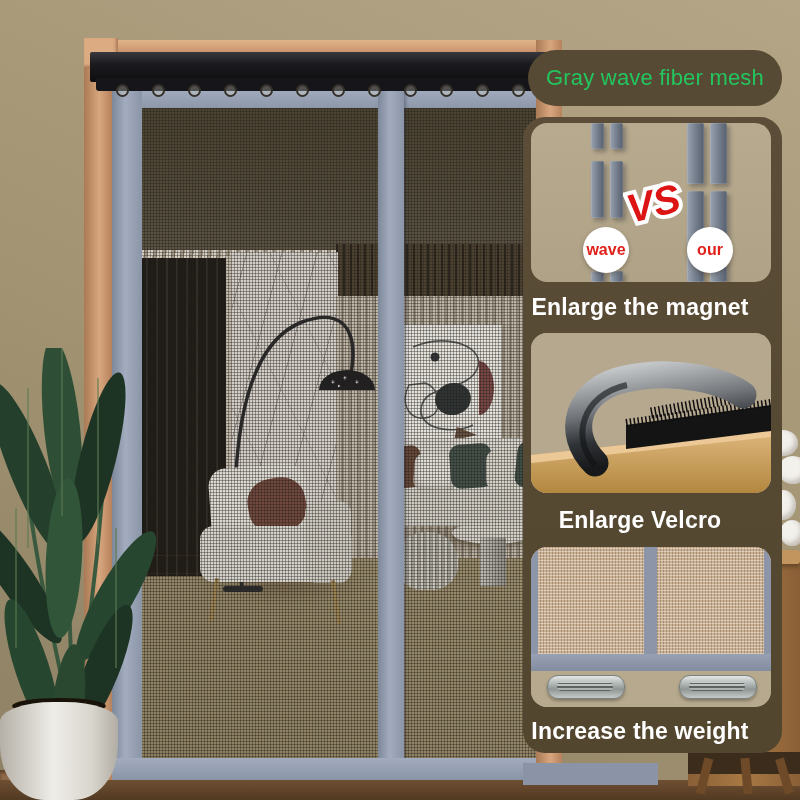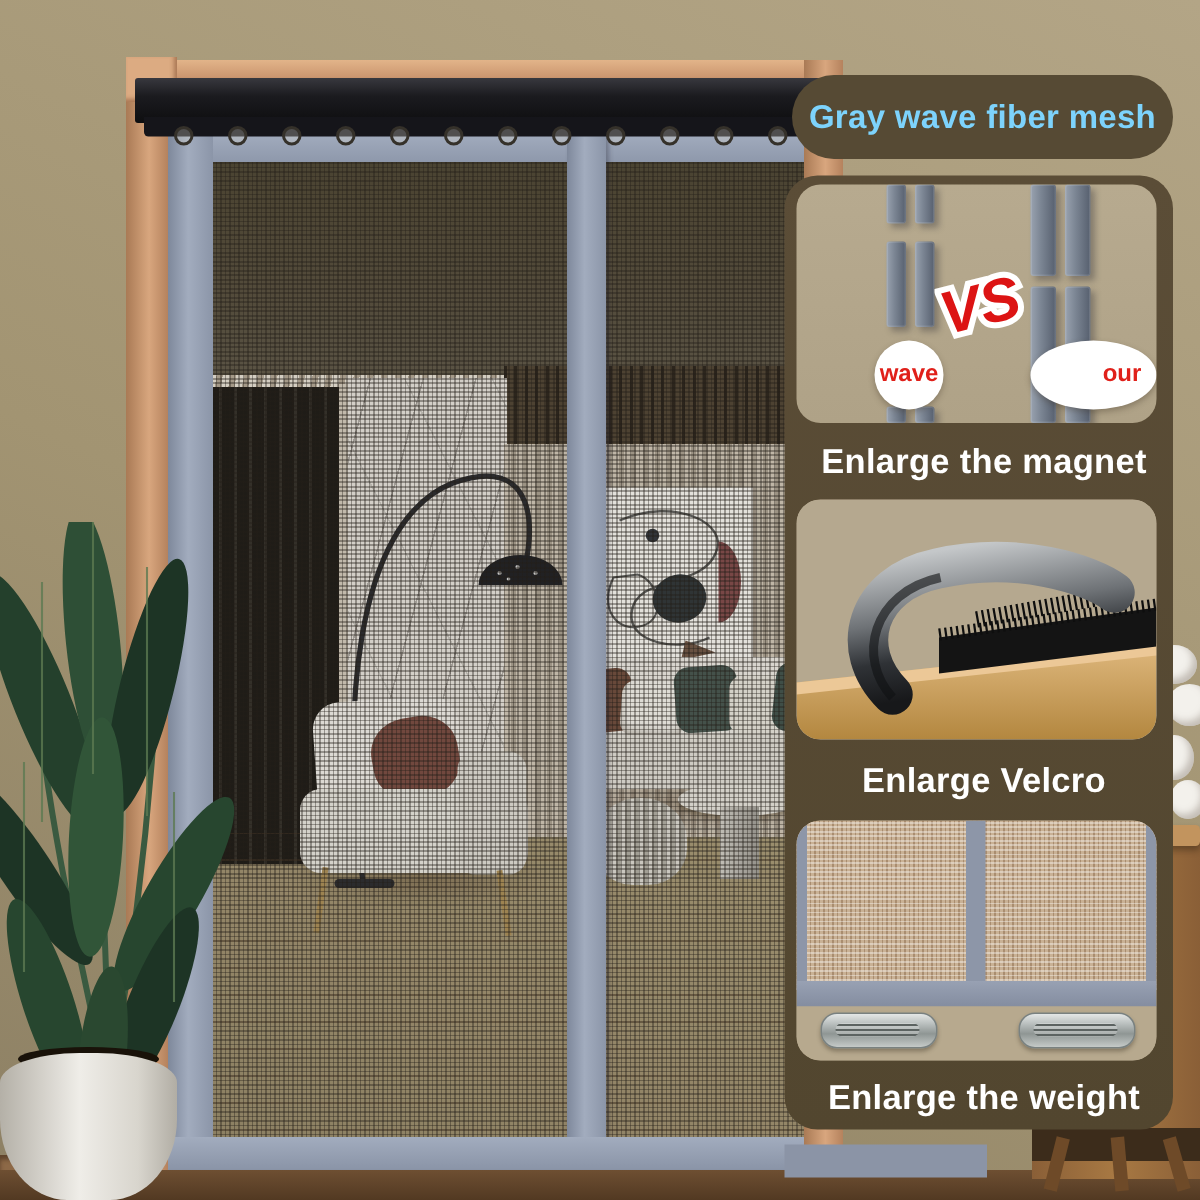--- a/index.html
+++ b/index.html
@@ -96,25 +96,25 @@
     box-shadow:0 3px 4px rgba(50,35,18,.45);}
   .sb-under{left:688px;top:752px;width:112px;height:22px;background:#3c2c1b;}
   .sb-leg{position:absolute;width:9px;height:36px;background:#6e4a28;top:758px;}
   .orchid-petal{position:absolute;background:#f3f1ec;border-radius:50%;
     box-shadow:inset -3px -3px 5px rgba(150,140,130,.5);}
   .door-bottom-right{left:523px;top:763px;width:135px;height:22px;background:#8b94a6;}
 
   
   .pill{left:528px;top:50px;width:254px;height:56px;border-radius:28px;
     background:#564a34;display:flex;align-items:center;justify-content:center;}
-  .pill span{color:#7dd3fc;font-size:22px;font-weight:700;letter-spacing:.2px;white-space:nowrap;}
+  .pill span{color:#22c55e;font-size:22px;font-weight:400;letter-spacing:.2px;white-space:nowrap;}
   .column{left:523px;top:117px;width:259px;height:636px;border-radius:22px;
     background:linear-gradient(180deg,#5b4d37 0,#52462f 100%);}
   .card{position:absolute;left:8px;width:240px;height:160px;border-radius:16px;overflow:hidden;}
-  .caption{position:absolute;left:16px;width:234px;text-align:center;color:#fff;
+  .caption{position:absolute;left:0;width:234px;text-align:center;color:#fff;
     font-size:23px;font-weight:700;letter-spacing:.2px;white-space:nowrap;}
   .card-magnet{top:6px;height:159px;background:linear-gradient(180deg,#b7aa8f 0,#afa287 100%);}
   .strip{position:absolute;border-radius:2px;
     background:linear-gradient(90deg,#9aa3b0 0,#7c8694 40%,#565f6e 100%);
     box-shadow:3px 3px 4px rgba(40,40,50,.35),inset 0 0 0 1px rgba(255,255,255,.12);}
   .cmp-circle{position:absolute;top:104px;width:46px;height:46px;border-radius:50%;background:#fff;
     display:flex;align-items:center;justify-content:center;color:#e0201a;
     font-size:16px;font-weight:700;box-shadow:0 2px 4px rgba(60,50,35,.35);}
   .card-velcro{top:216px;background:#b5a88f;}
   .card-weight{top:430px;background:#b7a98e;}
@@ -274,21 +274,21 @@
       <div class="strip" style="left:156px;top:0;width:17px;height:61px;"></div>
       <div class="strip" style="left:179px;top:0;width:17px;height:61px;"></div>
       <div class="strip" style="left:156px;top:68px;width:17px;height:91px;"></div>
       <div class="strip" style="left:179px;top:68px;width:17px;height:91px;"></div>
       <svg class="abs" style="left:92px;top:50px;" width="62" height="66" viewBox="0 0 62 66">
         <text x="31" y="44" text-anchor="middle" font-size="40" font-weight="bold" font-style="italic" font-family="Liberation Sans, sans-serif" fill="#dc1414" stroke="#ffffff" stroke-width="8" paint-order="stroke" transform="rotate(-14 31 33)">VS</text>
       </svg>
       <div class="cmp-circle" style="left:52px;">
         <span>wave</span>
       </div>
-      <div class="cmp-circle" style="left:156px;padding-left:38px;">
+      <div class="cmp-circle" style="left:156px;">
         <span>our</span>
       </div>
     </div>
     <div class="caption" style="top:177px;">Enlarge the magnet</div>
 
     <div class="card card-velcro">
       <svg width="240" height="160" viewBox="0 0 240 160">
         <defs>
           <linearGradient id="metal" x1="0" y1="0" x2="0.3" y2="1">
             <stop offset="0" stop-color="#c4c7c9"></stop>
@@ -320,16 +320,16 @@
       <div class="abs wedge" style="left:113px;top:0;width:13px;height:113px;"></div>
       <div class="abs wbar"></div>
       <div class="abs wtan"></div>
       <div class="weight" style="left:16px;">
           <i></i>
         </div>
       <div class="weight" style="left:148px;">
           <i></i>
         </div>
     </div>
-    <div class="caption" style="top:601px;">Enlarge the weight</div>
+    <div class="caption" style="top:601px;">Increase the weight</div>
   </div>
 
 </div>
 
 </body></html>

